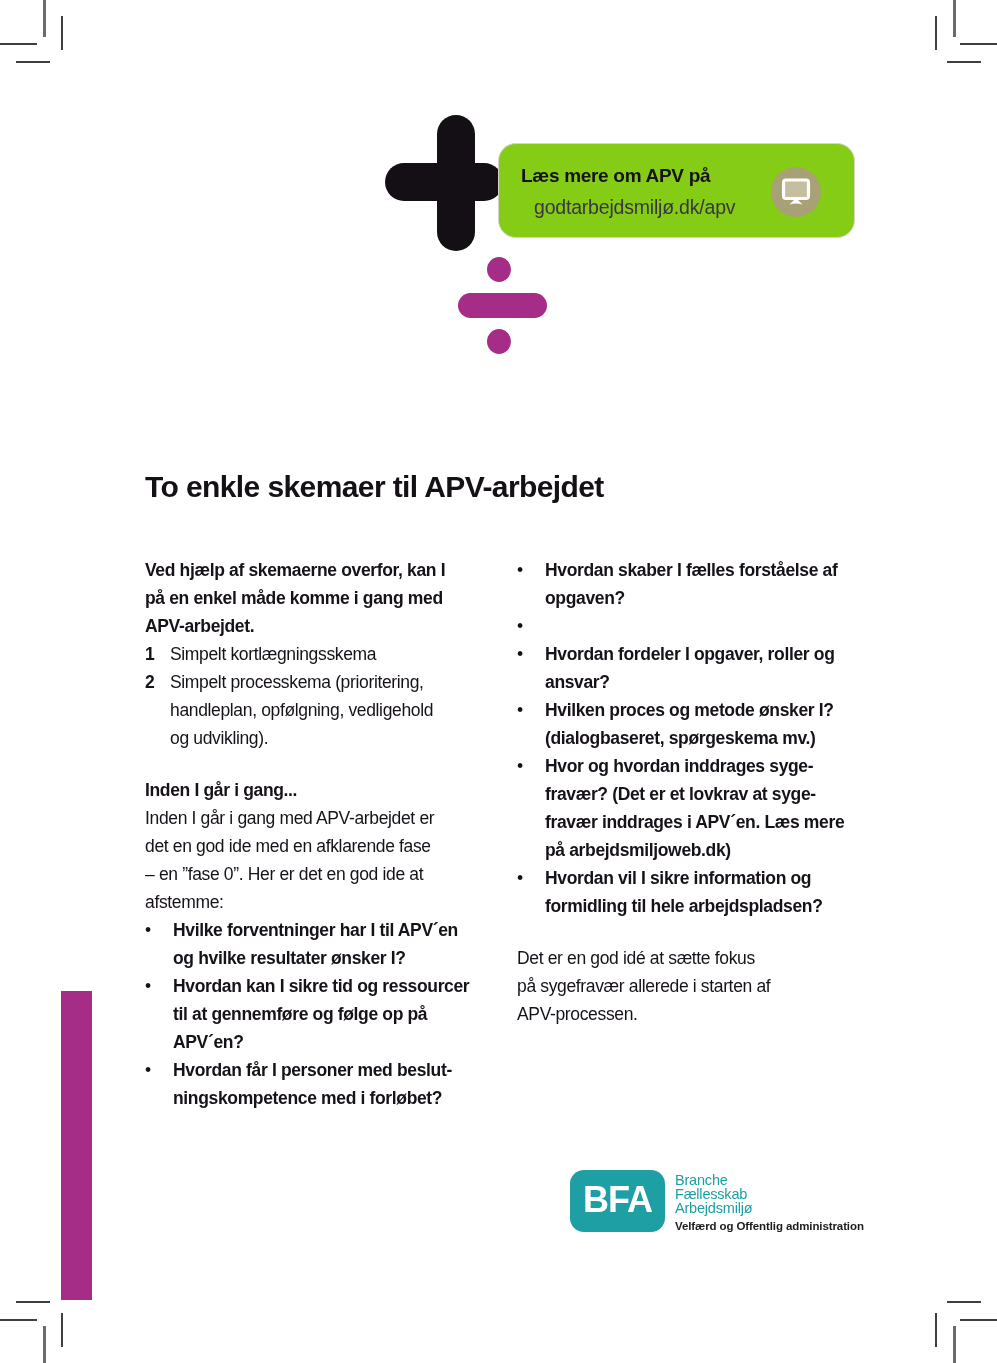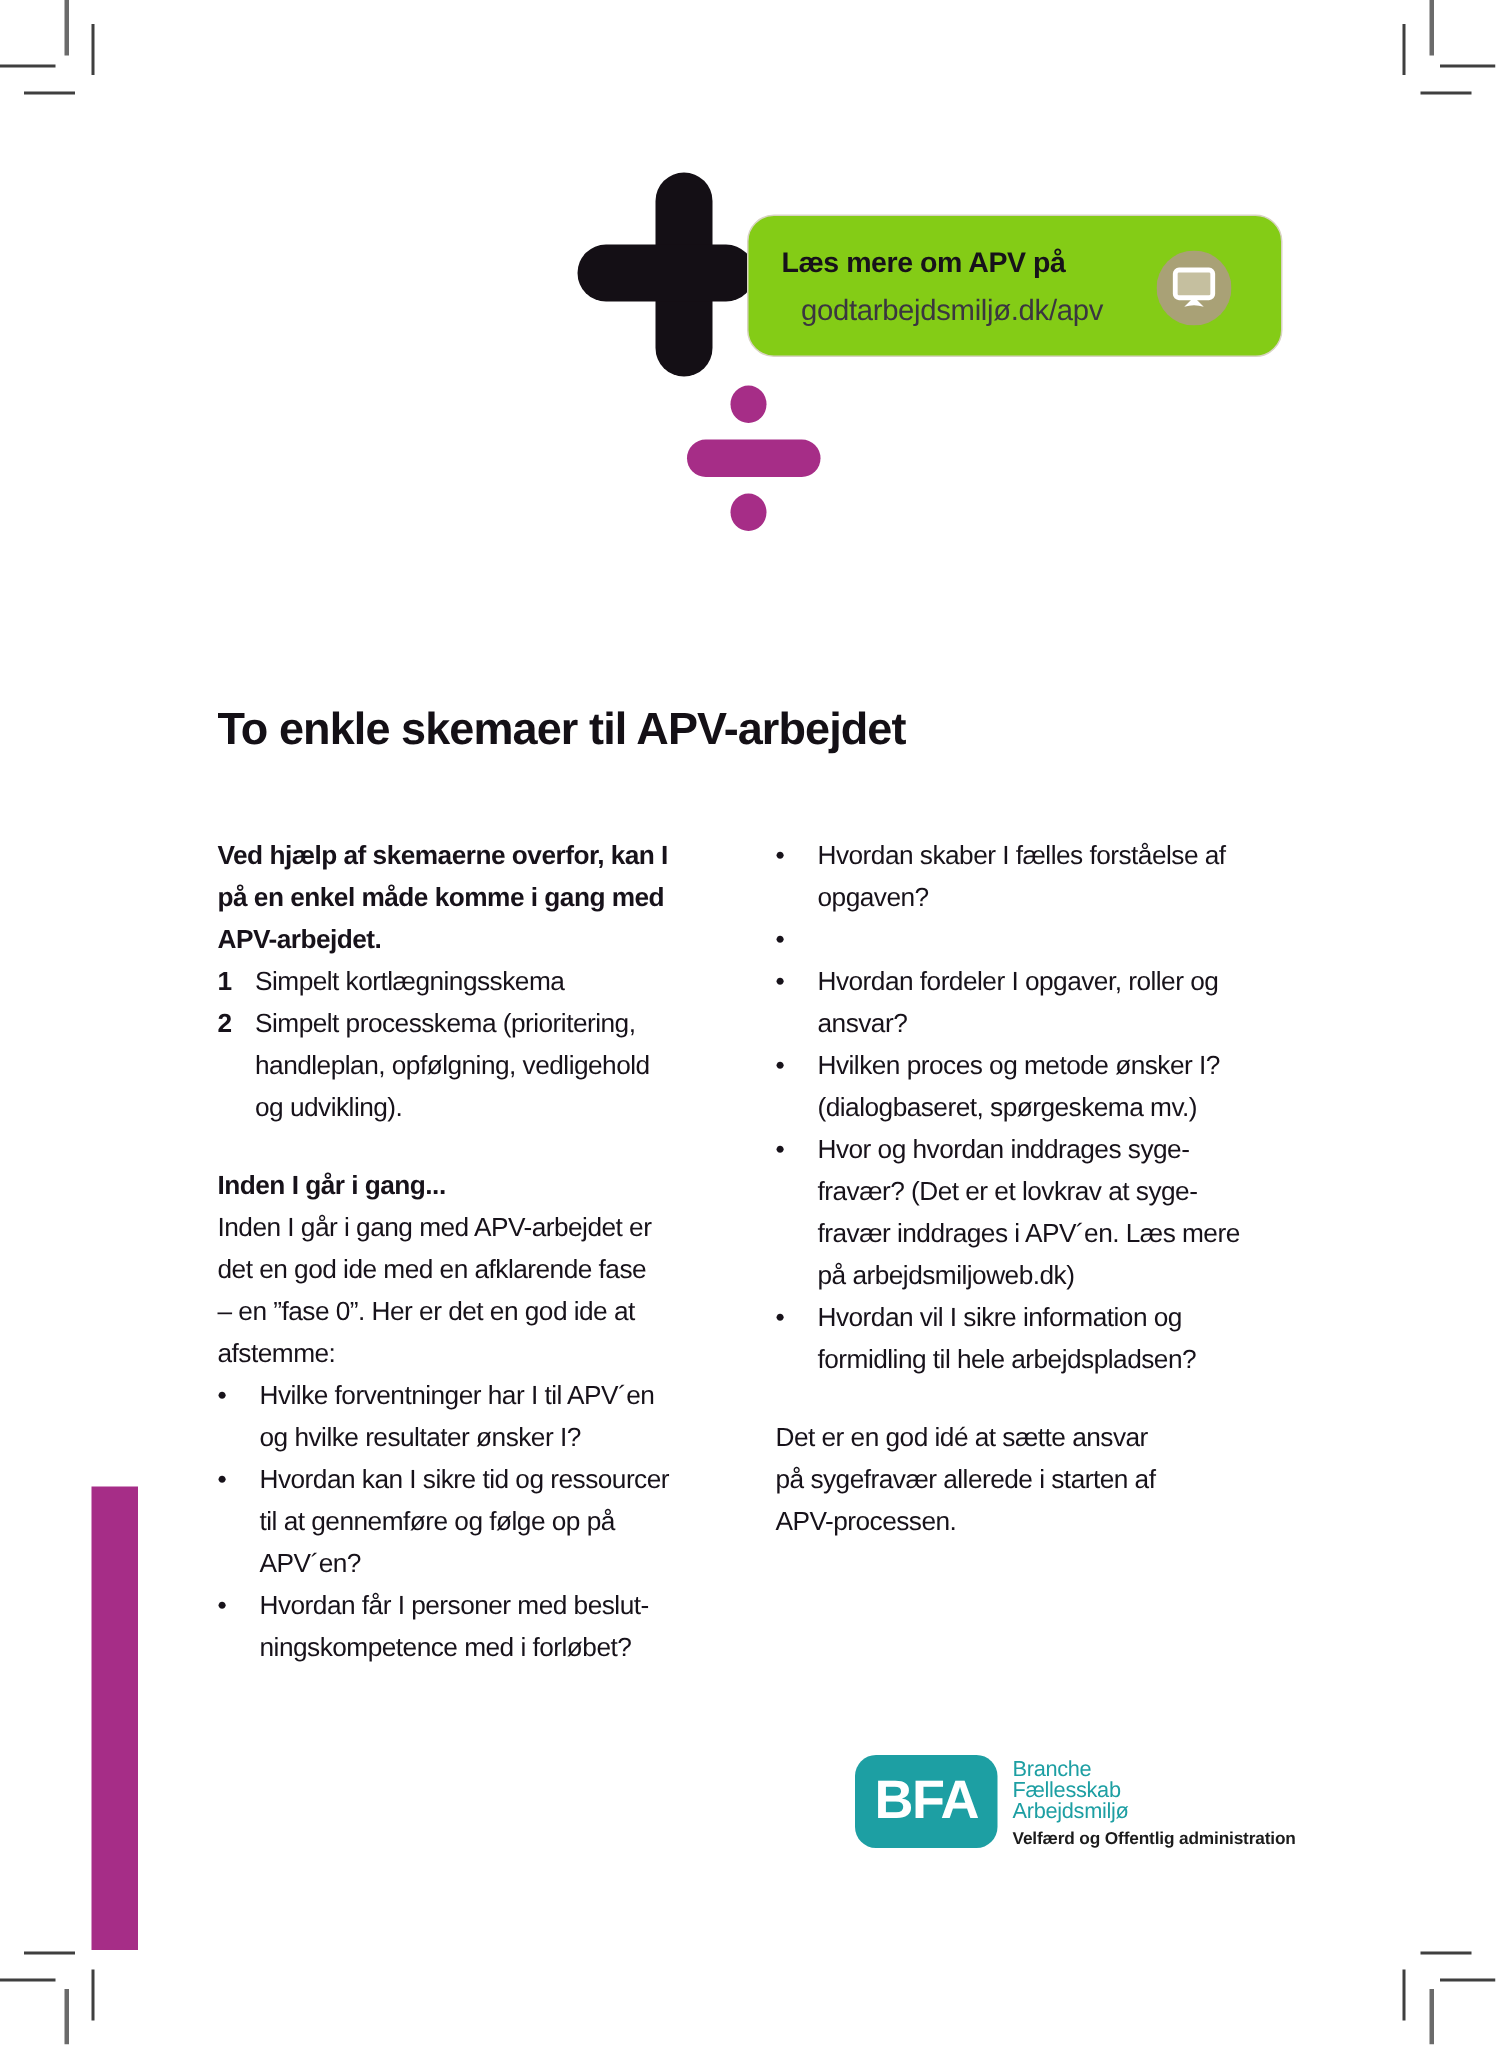--- a/index.html
+++ b/index.html
@@ -43,21 +43,21 @@
   .col-left{left:145px;width:355px;}
   .col-right{left:517px;width:362px;}
   .col p{margin:0;white-space:pre;}
   .bold{font-weight:bold;}
   .gap-top{margin-top:24px !important;}
   .num-item{display:flex;}
   .num{width:25px;flex:none;font-weight:bold;}
   .num-text{white-space:pre;}
   .bullet-item{display:flex;}
   .dot{width:28px;flex:none;}
-  .bullet-text{white-space:pre;}
+  .bullet-text{white-space:pre;font-weight:bold;}
   
   .bfa{position:absolute;left:570px;top:1170px;display:flex;gap:10px;}
   .bfa-box{
     width:95px;height:62px;background:var(--teal);border-radius:14px;color:#fff;
     font-weight:bold;font-size:36px;display:flex;align-items:center;justify-content:center;
     letter-spacing:-1px;padding-bottom:2px;
   }
   .bfa-org{color:var(--teal);font-weight:normal;font-size:14.5px;line-height:14px;white-space:pre;letter-spacing:-0.2px;padding-top:3px;}
   .bfa-sub{color:#1c1c1c;font-weight:bold;font-size:11.5px;margin-top:5px;letter-spacing:-0.1px;white-space:pre;}
 </style>
@@ -169,21 +169,21 @@
       <span class="bullet-text">Hvor og hvordan inddrages syge-
 fravær? (Det er et lovkrav at syge-
 fravær inddrages i APV´en. Læs mere
 på arbejdsmiljoweb.dk)</span>
     </div>
     <div class="bullet-item">
       <span class="dot">•</span>
       <span class="bullet-text">Hvordan vil I sikre information og
 formidling til hele arbejdspladsen?</span>
     </div>
-    <p class="gap-top">Det er en god idé at sætte ansvar
+    <p class="gap-top">Det er en god idé at sætte fokus
 på sygefravær allerede i starten af
 APV-processen.</p>
   </div>
 
   <div class="bfa">
     <div class="bfa-box">BFA</div>
     <div class="bfa-text">
       <div class="bfa-org">Branche
 Fællesskab
 Arbejdsmiljø</div>

